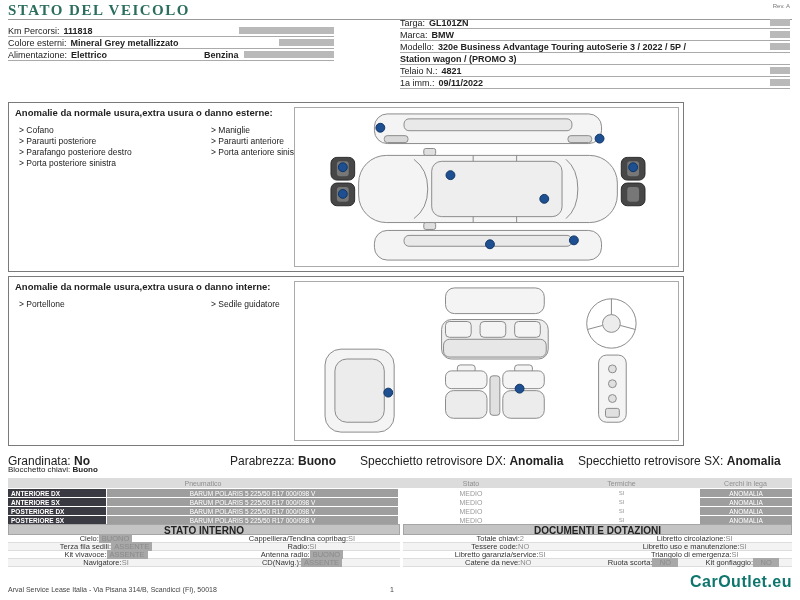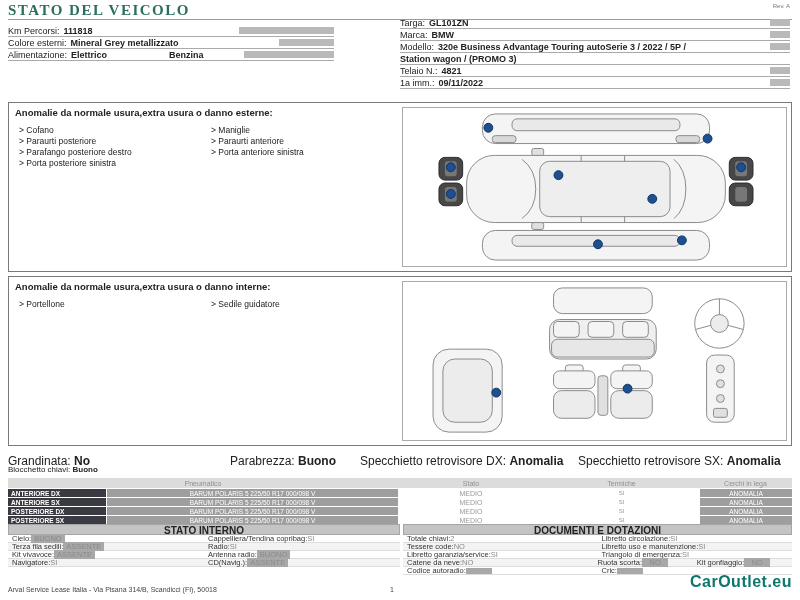--- a/index.html
+++ b/index.html
@@ -7,25 +7,25 @@
   body{font-family:"Liberation Sans",sans-serif;background:#fff;color:#222;position:relative;overflow:hidden}
 
   .title{position:absolute;left:8px;top:2px;font-family:"Liberation Serif",serif;font-weight:bold;font-size:15px;letter-spacing:1.5px;color:#2c6e5e}
   .rev{position:absolute;right:10px;top:3px;font-size:6px;color:#777}
   .header-rule{position:absolute;left:8px;right:8px;top:19px;border-top:1px solid #999}
 
   .info-left{position:absolute;left:8px;top:25px;width:326px}
   .info-right{position:absolute;left:400px;top:17px;width:390px}
   .info-row{display:flex;align-items:center;border-bottom:1px solid #aaa;height:12px;font-size:9px;gap:4px;white-space:nowrap}
   .info-row .val{font-weight:bold}
-  .info-row .val2{font-weight:bold;margin-left:58px}
+  .info-row .val2{font-weight:bold;margin-left:93px}
   .bar{height:7px;background:#b9b9b9;margin-left:auto;flex:none}
   .sq{width:20px;height:7px;background:#b9b9b9;margin-left:auto;flex:none}
 
-  .section{position:absolute;left:8px;width:784px;height:170px;border:1px solid #7a7a7a;background:#fff}
+  .section{position:absolute;left:8px;width:676px;height:170px;border:1px solid #7a7a7a;background:#fff}
   #sec-ext{top:102px}
   #sec-int{top:276px}
   .sec-title{font-weight:bold;font-size:9.5px;padding:4px 0 0 6px}
   .damage-cols{display:flex;padding:7px 0 0 10px;font-size:8.5px;line-height:11px}
   .damage-col1{width:192px}
   .damage-item::before{content:"> "}
   .diagram{position:absolute;right:4px;top:4px;bottom:4px;width:385px;border:1px solid #aaa;background:#fff}
   .diagram svg{width:100%;height:100%}
 
   .summary1{position:absolute;left:8px;top:454px;width:784px;font-size:12px;display:flex;white-space:nowrap}
@@ -44,21 +44,21 @@
   .t-stato{width:146px;color:#999}
   .t-term{width:155px;color:#999;font-size:6px}
   .t-cerchi{width:92px;background:#9e9e9e;color:#fff;font-size:6.5px;margin-left:1px}
 
   .bt{position:absolute;top:524px;font-size:7.5px}
   #stato-interno{left:8px;width:392px}
   #documenti{left:403px;width:389px}
   .bt-head{background:#c4c4c4;color:#222;font-weight:bold;text-align:center;height:11px;line-height:11px;font-size:10px;border:1px solid #a5a5a5}
   .bt-row{display:flex;height:8px;align-items:center;border-bottom:1px solid #ddd;background:#fff}
   .bt-row:nth-child(odd){background:#f3f3f3}
-  .pair{flex:2;display:flex;justify-content:flex-start;align-items:center;padding:0 4px;min-width:0;white-space:nowrap}
+  .pair{flex:2;display:flex;justify-content:center;align-items:center;padding:0 4px;min-width:0;white-space:nowrap}
   .pair.half{flex:2}.pair.qtr{flex:1}
   .pair .l{color:#333}
   .pair .v{color:#8a8a8a}
   .chip{background:#a8a8a8;color:#fff;padding:0 3px;min-width:26px;min-height:6px;text-align:center}
 
   .footer-left{position:absolute;left:8px;top:586px;font-size:7px;color:#444}
   .footer-page{position:absolute;left:390px;top:586px;font-size:7px;color:#444}
   .watermark{position:absolute;right:8px;top:573px;font-size:16px;font-weight:bold;color:#0f766e;letter-spacing:.5px}
 </style>
 </head>
@@ -367,27 +367,17 @@
       </div>
     <div class="pair qtr">
         <span class="l">Ruota scorta:</span>
         <span class="v chip">NO</span>
       </div>
     <div class="pair qtr">
         <span class="l">Kit gonfiaggio:</span>
         <span class="v chip">NO</span>
       </div>
   </div>
-  <div class="bt-row">
-    <div class="pair">
-        <span class="l">Codice autoradio:</span>
-        <span class="v chip"></span>
-      </div>
-    <div class="pair">
-        <span class="l">Cric:</span>
-        <span class="v chip"></span>
-      </div>
-  </div>
 </div>
 
 <div class="footer-left">Arval Service Lease Italia - Via Pisana 314/B, Scandicci (FI), 50018</div>
 <div class="footer-page">1</div>
 <div class="watermark">CarOutlet.eu</div>
 
 </body></html>

